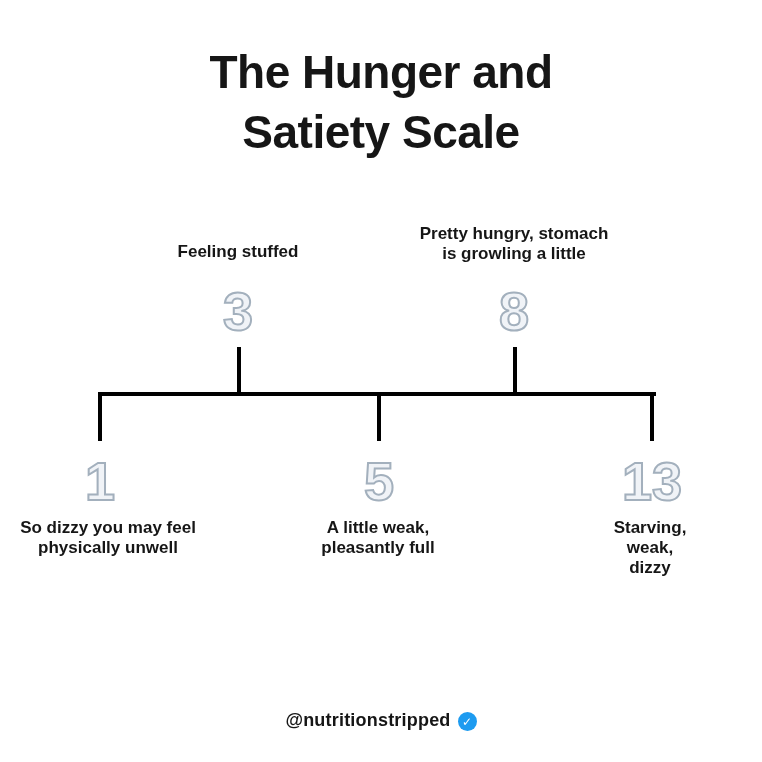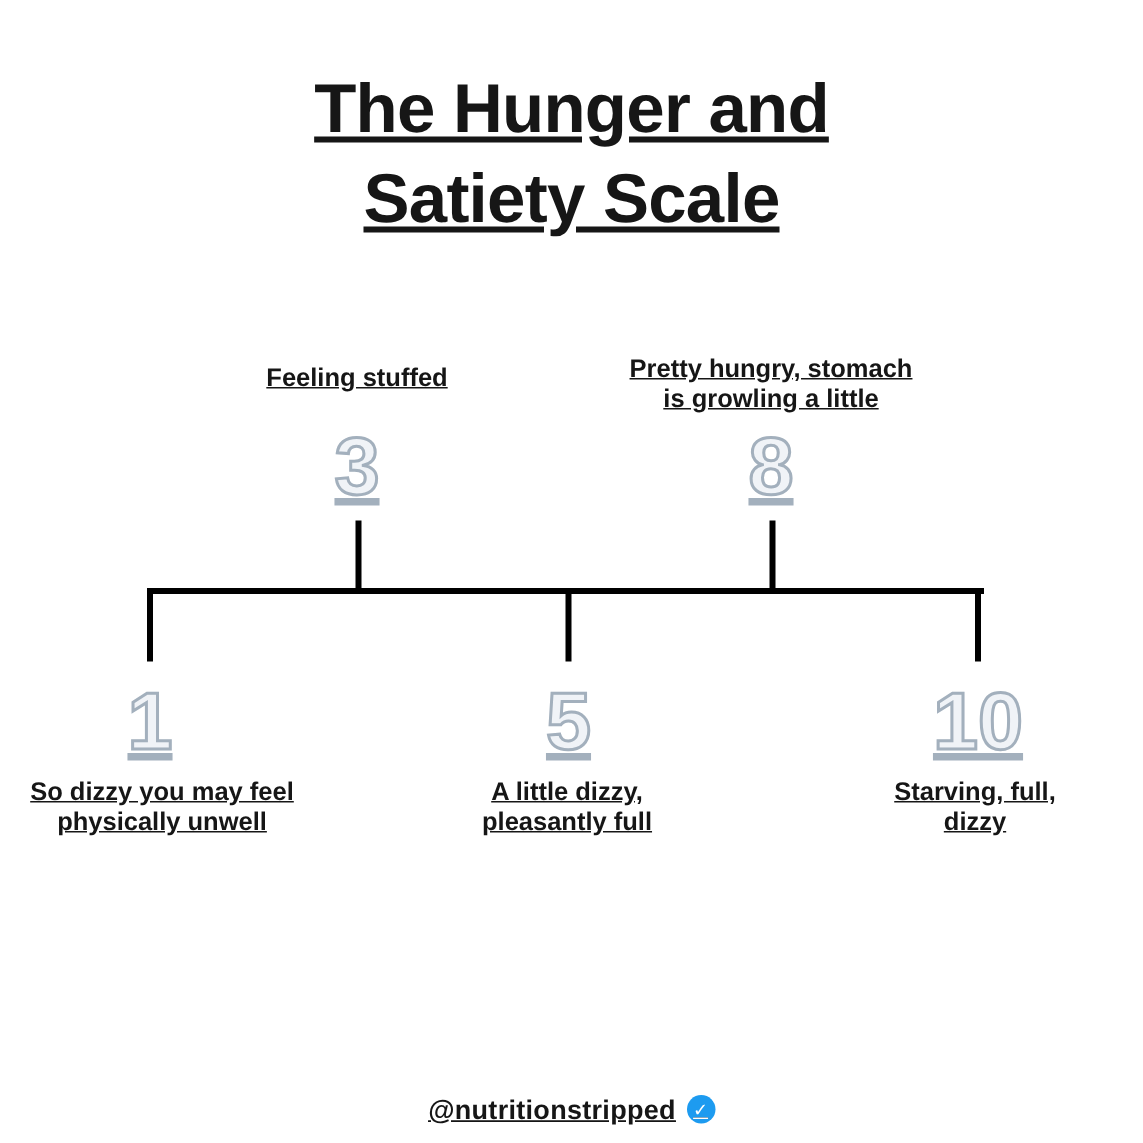--- a/index.html
+++ b/index.html
@@ -3,21 +3,21 @@
 <meta charset="utf-8">
 <style>
   :root{
     --text:#161616;
     --line:#000000;
     --num-fill:#f0f3f7;
     --num-stroke:#a3b0bd;
     --verified-blue:#1d9bf0;
     --bg:#ffffff;
   }
-  *{margin:0;padding:0;box-sizing:border-box;text-decoration:underline;}
+  *{margin:0;padding:0;box-sizing:border-box;}
   html,body{background:#fff;}
   body{font-family:"Liberation Sans","DejaVu Sans",sans-serif;}
   .canvas{
     position:relative;
     width:762px;height:762px;
     background:var(--bg);
     margin:0 auto;
     overflow:hidden;
   }
   .title{
@@ -71,31 +71,31 @@
     position:absolute;
     transform:translateX(-50%);
     text-align:center;
     font-size:17px;
     line-height:20px;
     font-weight:bold;
     color:var(--text);
     white-space:pre-line;
   }
   .label-3{left:238px;top:242px;}
-  .label-8{left:514px;top:236px;}
+  .label-8{left:514px;top:224px;}
   .label-1{left:108px;top:518px;}
   .label-5{left:378px;top:518px;}
   .label-10{left:650px;top:518px;}
   
   .footer{
     position:absolute;
-    left:0;right:0;top:730px;
+    left:0;right:0;top:710px;
     display:flex;
     justify-content:center;
-    align-items:flex-start;
+    align-items:flex-end;
     gap:7px;
   }
   .handle{
     font-size:18px;
     font-weight:bold;
     color:var(--text);
     letter-spacing:0.2px;
   }
   .badge{
     width:19px;height:19px;
@@ -132,25 +132,25 @@
 
     <div class="item-label label-8">Pretty hungry, stomach
 is growling a little</div>
     <div class="big-number num-8">8</div>
 
     <div class="big-number num-1">1</div>
     <div class="item-label label-1">So dizzy you may feel
 physically unwell</div>
 
     <div class="big-number num-5">5</div>
-    <div class="item-label label-5">A little dizzy,
+    <div class="item-label label-5">A little weak,
 pleasantly full</div>
 
-    <div class="big-number num-10">10</div>
-    <div class="item-label label-10">Starving, full,
+    <div class="big-number num-10">13</div>
+    <div class="item-label label-10">Starving, weak,
 dizzy</div>
   </div>
 
   <div class="footer">
     <span class="handle">@nutritionstripped</span>
     <span class="badge">✓</span>
   </div>
 
 </div>
 

